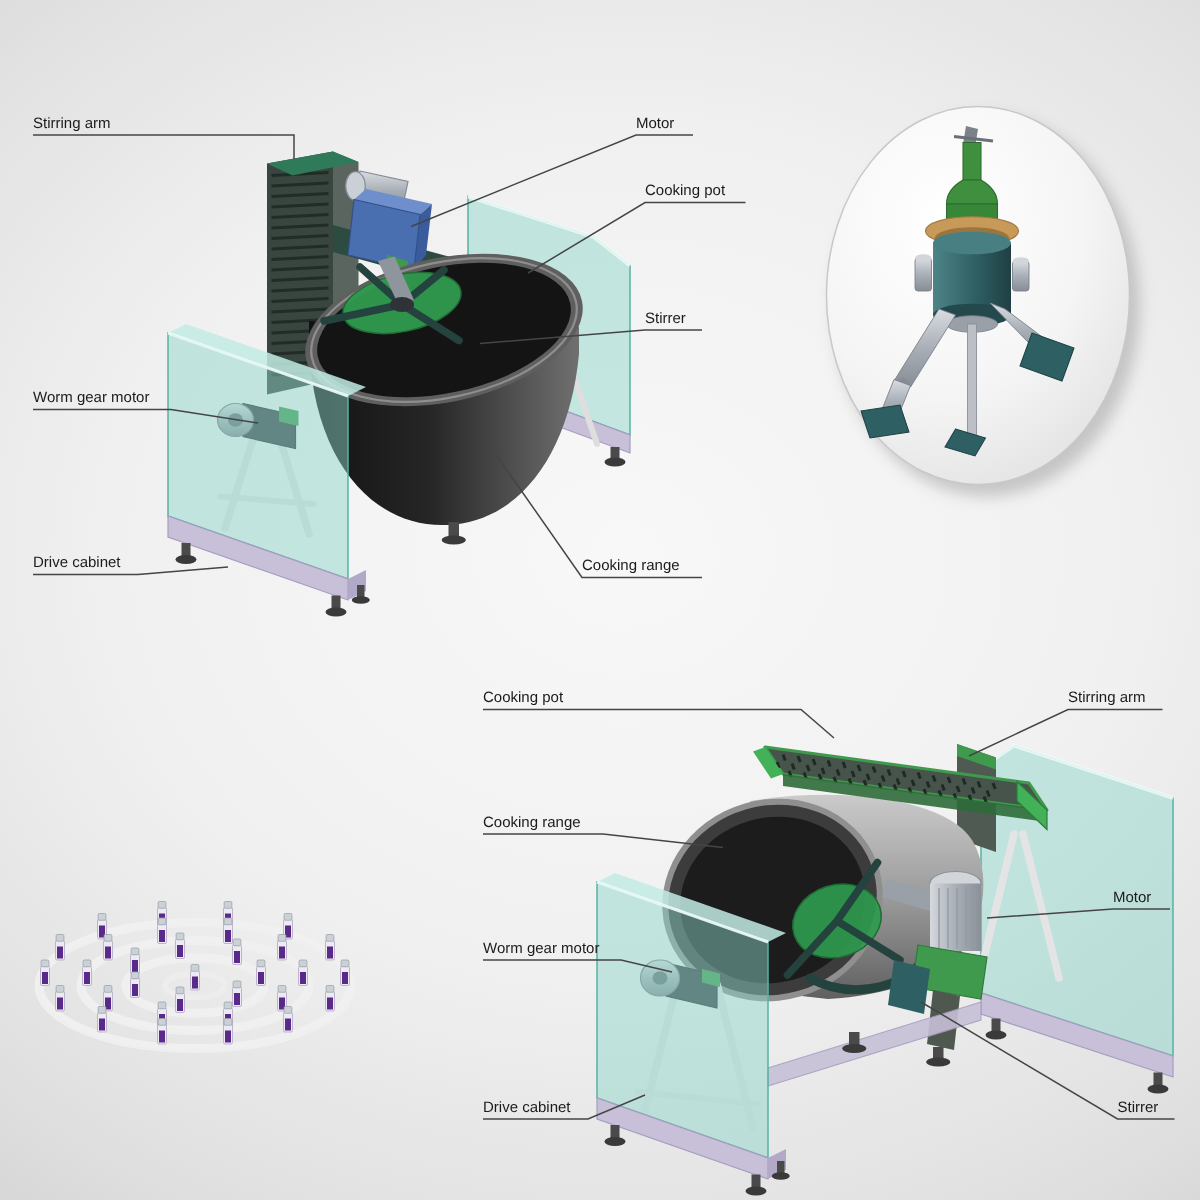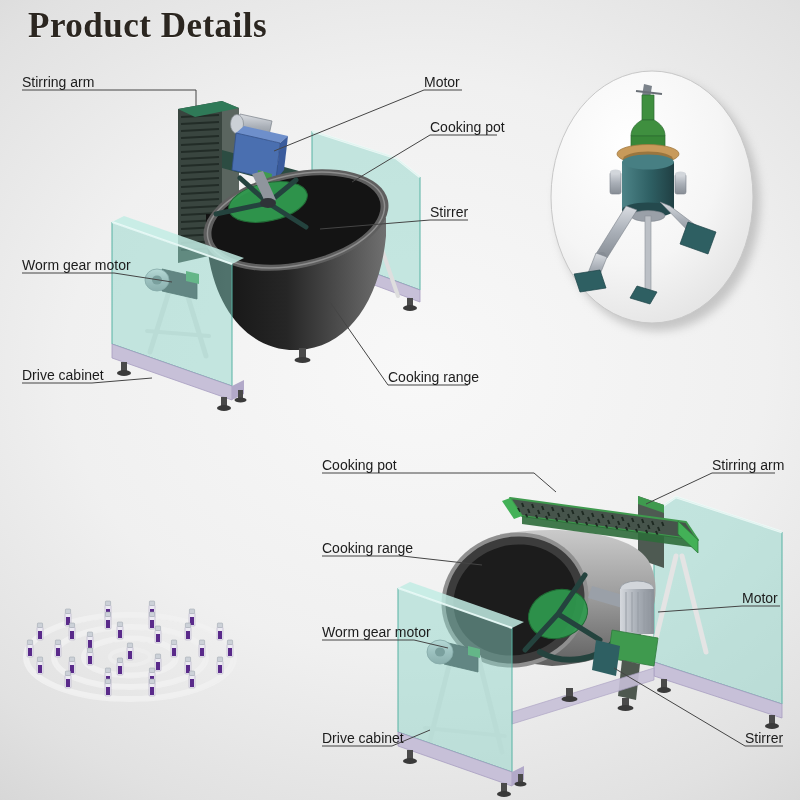--- a/index.html
+++ b/index.html
@@ -7,21 +7,21 @@
   .stage{
     position:relative;width:800px;height:800px;overflow:hidden;
     background:radial-gradient(ellipse 115% 95% at 52% 46%, #f8f8f8 0%, #f0f0f0 38%, #e1e1e1 62%, #cccccc 85%, #bcbcbc 100%);
     font-family:"Liberation Sans",sans-serif;
   }
   .title{
     position:absolute;left:28px;top:6px;margin:0;
     font-family:"Liberation Serif",serif;font-size:35px;font-weight:700;
     color:#2b2620;letter-spacing:.5px;text-shadow:0 1px 0 rgba(255,255,255,.55);
   }
-  .lbl{position:absolute;font-size:14px;color:#1b1b1b;white-space:nowrap;line-height:13px;}
+  .lbl{position:absolute;font-size:10px;color:#1b1b1b;white-space:nowrap;line-height:13px;}
   svg.canvas{position:absolute;left:0;top:0;}
 </style>
 </head>
 <body>
 
 <div class="stage">
 
   <svg class="canvas" width="800" height="800" viewBox="0 0 800 800">
     <defs>
       <linearGradient id="mG" x1="0" y1="0" x2="0" y2="1">
@@ -313,21 +313,20 @@
       <path d="M322,473 L534,473 L556,492"></path>
       <path d="M775,473 L712,473 L646,504"></path>
       <path d="M322,556 L402,556 L482,565"></path>
       <path d="M780,606 L742,606 L658,612"></path>
       <path d="M322,640 L414,640 L448,648"></path>
       <path d="M783,746 L745,746 L614,668"></path>
       <path d="M322,746 L392,746 L430,730"></path>
     </g>
   </svg>
 
-  <h1 class="title">Product Details</h1>
 
   <div class="lbl" style="left:22px;top:76px">Stirring arm</div>
   <div class="lbl" style="left:424px;top:76px">Motor</div>
   <div class="lbl" style="left:430px;top:121px">Cooking pot</div>
   <div class="lbl" style="left:430px;top:206px">Stirrer</div>
   <div class="lbl" style="left:22px;top:259px">Worm gear motor</div>
   <div class="lbl" style="left:22px;top:369px">Drive cabinet</div>
   <div class="lbl" style="left:388px;top:371px">Cooking range</div>
 
   <div class="lbl" style="left:322px;top:459px">Cooking pot</div>

